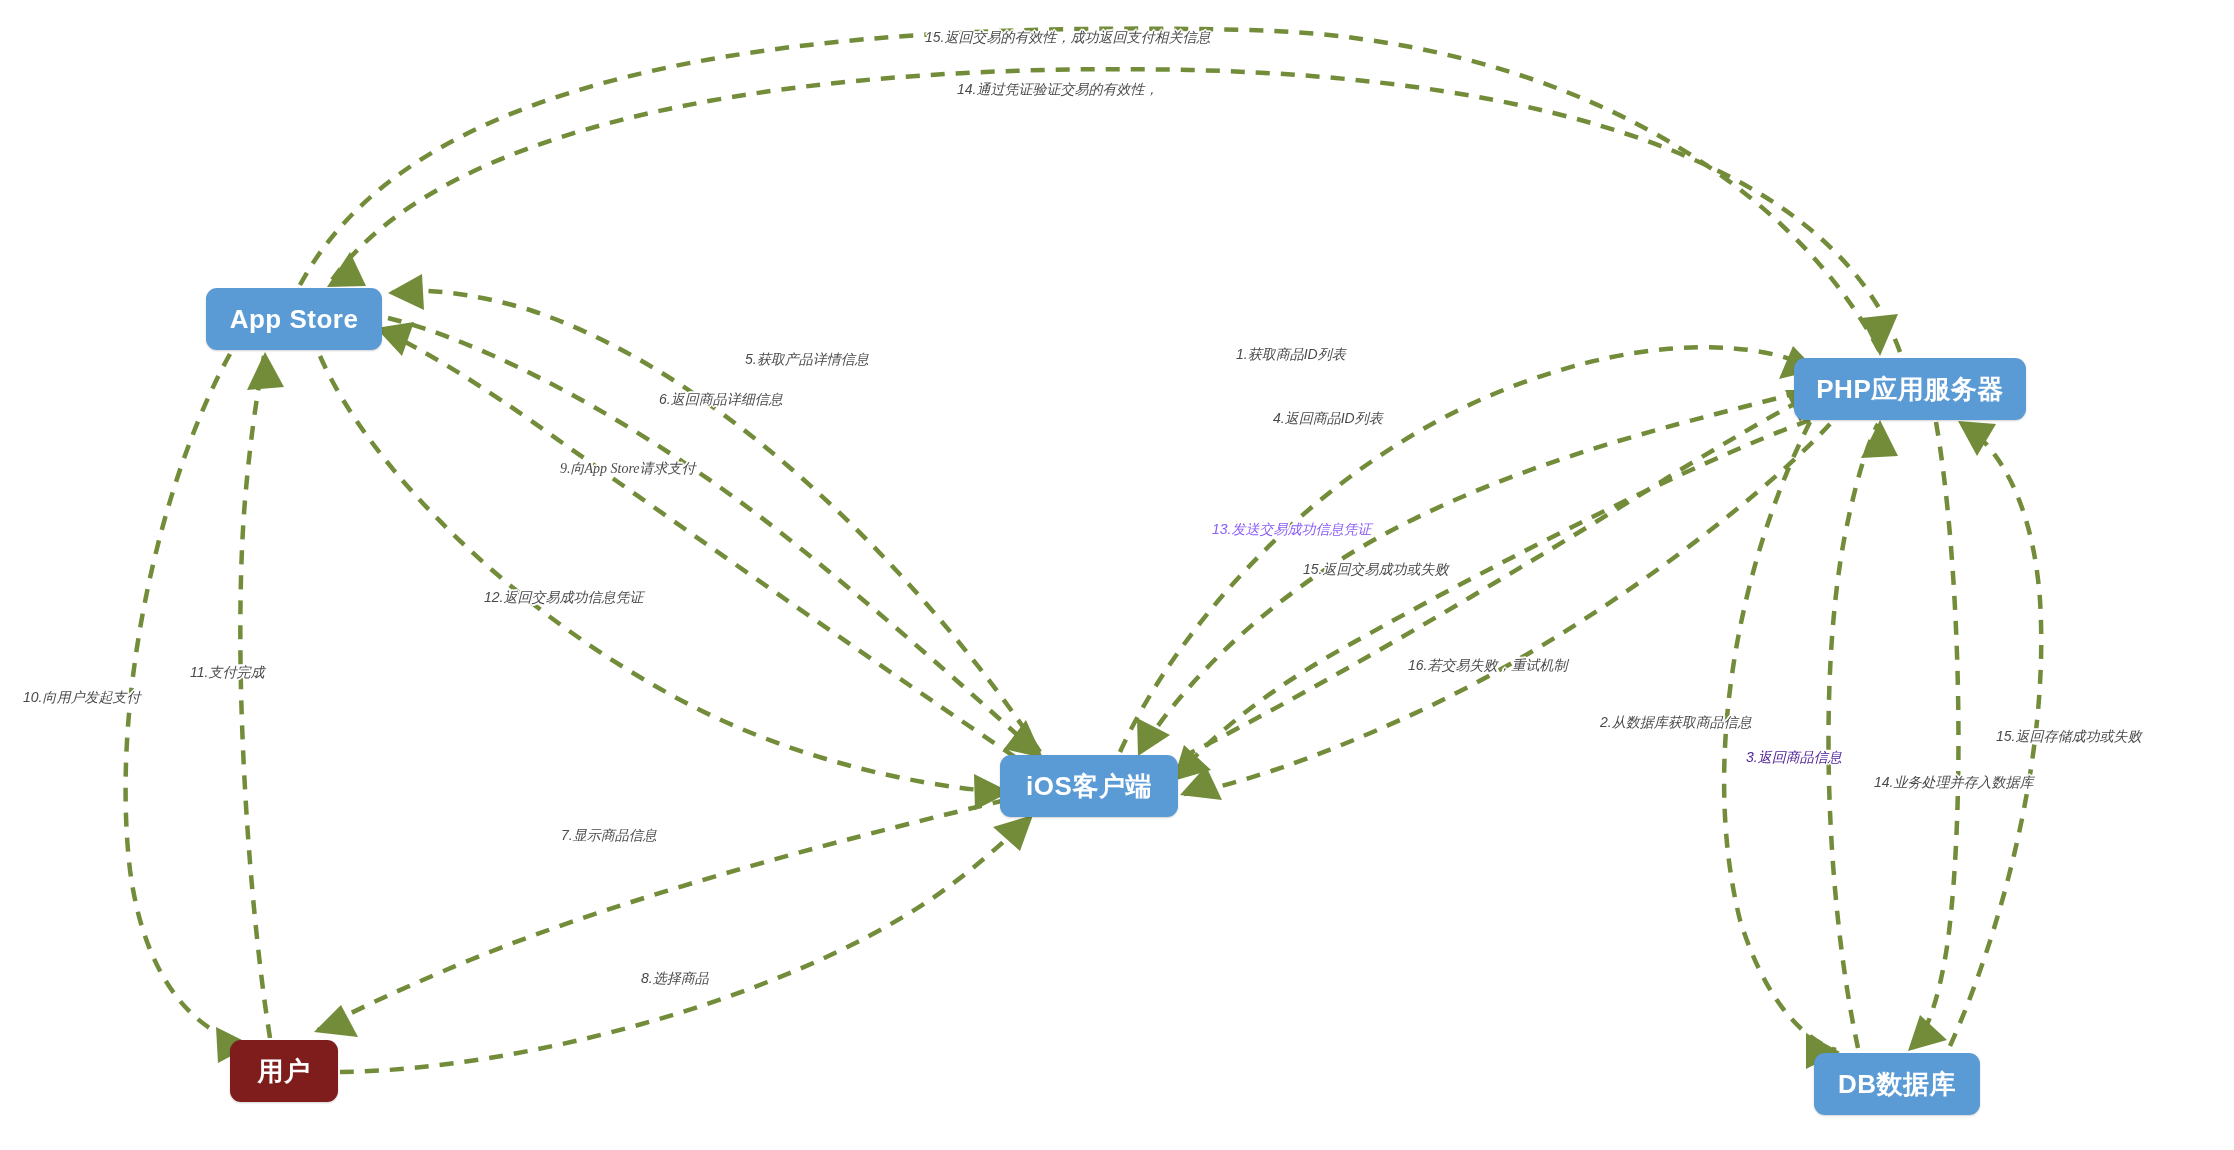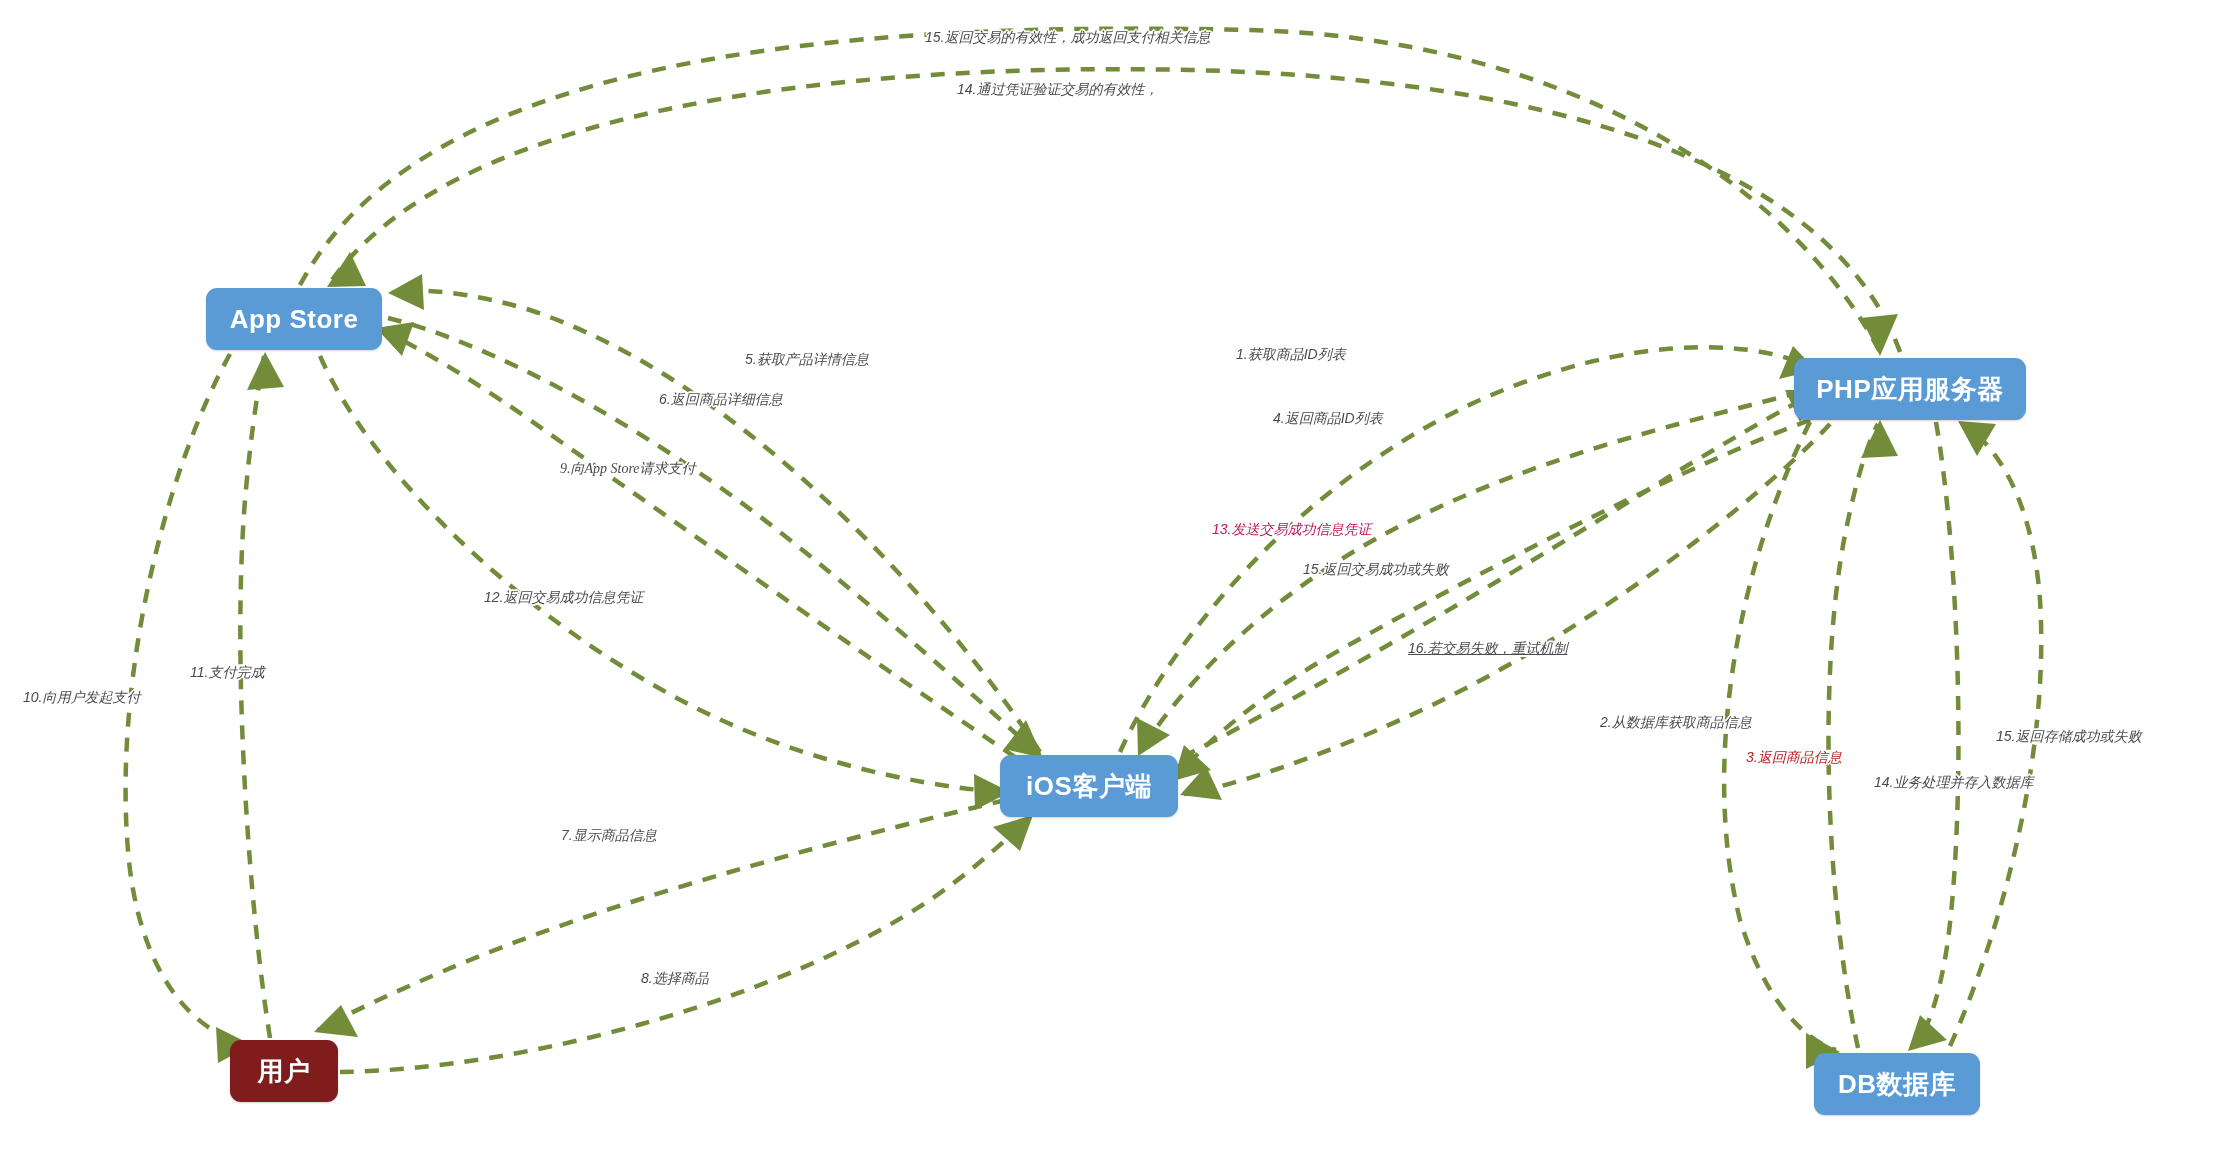--- a/index.html
+++ b/index.html
@@ -160,21 +160,21 @@
   <div class="edge-label" style="left: 745px; top: 352px; color: rgb(74, 74, 74);">5.获取产品详情信息</div>
   <div class="edge-label" style="left: 659px; top: 392px; color: rgb(74, 74, 74);">6.返回商品详细信息</div>
   <div class="edge-label" style="left: 560px; top: 462px; color: rgb(74, 74, 74); font-family: Liberation Serif, serif;">9.向App Store请求支付</div>
   <div class="edge-label" style="left: 484px; top: 590px; color: rgb(74, 74, 74);">12.返回交易成功信息凭证</div>
   <div class="edge-label" style="left: 23px; top: 690px; color: rgb(74, 74, 74);">10.向用户发起支付</div>
   <div class="edge-label" style="left: 190px; top: 665px; color: rgb(74, 74, 74);">11.支付完成</div>
   <div class="edge-label" style="left: 561px; top: 828px; color: rgb(74, 74, 74);">7.显示商品信息</div>
   <div class="edge-label" style="left: 641px; top: 971px; color: rgb(74, 74, 74);">8.选择商品</div>
   <div class="edge-label" style="left: 1236px; top: 347px; color: rgb(74, 74, 74);">1.获取商品ID列表</div>
   <div class="edge-label" style="left: 1273px; top: 411px; color: rgb(74, 74, 74);">4.返回商品ID列表</div>
-  <div class="edge-label" style="left: 1212px; top: 522px; color: #be185d;">13.发送交易成功信息凭证</div>
+  <div class="edge-label" style="left: 1212px; top: 522px; color: #8b5cf6;">13.发送交易成功信息凭证</div>
   <div class="edge-label" style="left: 1303px; top: 562px; color: rgb(74, 74, 74);">15.返回交易成功或失败</div>
-  <div class="edge-label" style="left: 1408px; top: 641px; color: rgb(74, 74, 74); text-decoration: underline;">16.若交易失败，重试机制</div>
+  <div class="edge-label" style="left: 1408px; top: 658px; color: rgb(74, 74, 74);">16.若交易失败，重试机制</div>
   <div class="edge-label" style="left: 1600px; top: 715px; color: rgb(74, 74, 74);">2.从数据库获取商品信息</div>
-  <div class="edge-label" style="left: 1746px; top: 750px; color: #b91c1c; text-align: center;">3.返回商品信息</div>
+  <div class="edge-label" style="left: 1746px; top: 750px; color: #4c1d95; text-align: center;">3.返回商品信息</div>
   <div class="edge-label" style="left: 1996px; top: 729px; color: rgb(74, 74, 74);">15.返回存储成功或失败</div>
   <div class="edge-label" style="left: 1874px; top: 775px; color: rgb(74, 74, 74);">14.业务处理并存入数据库</div>
 
 </div>
 
 </body></html>

